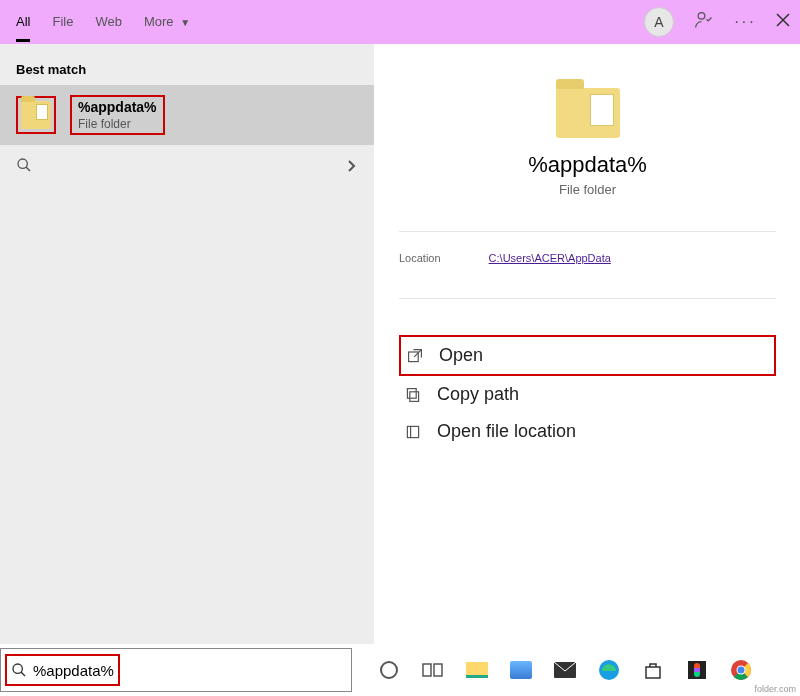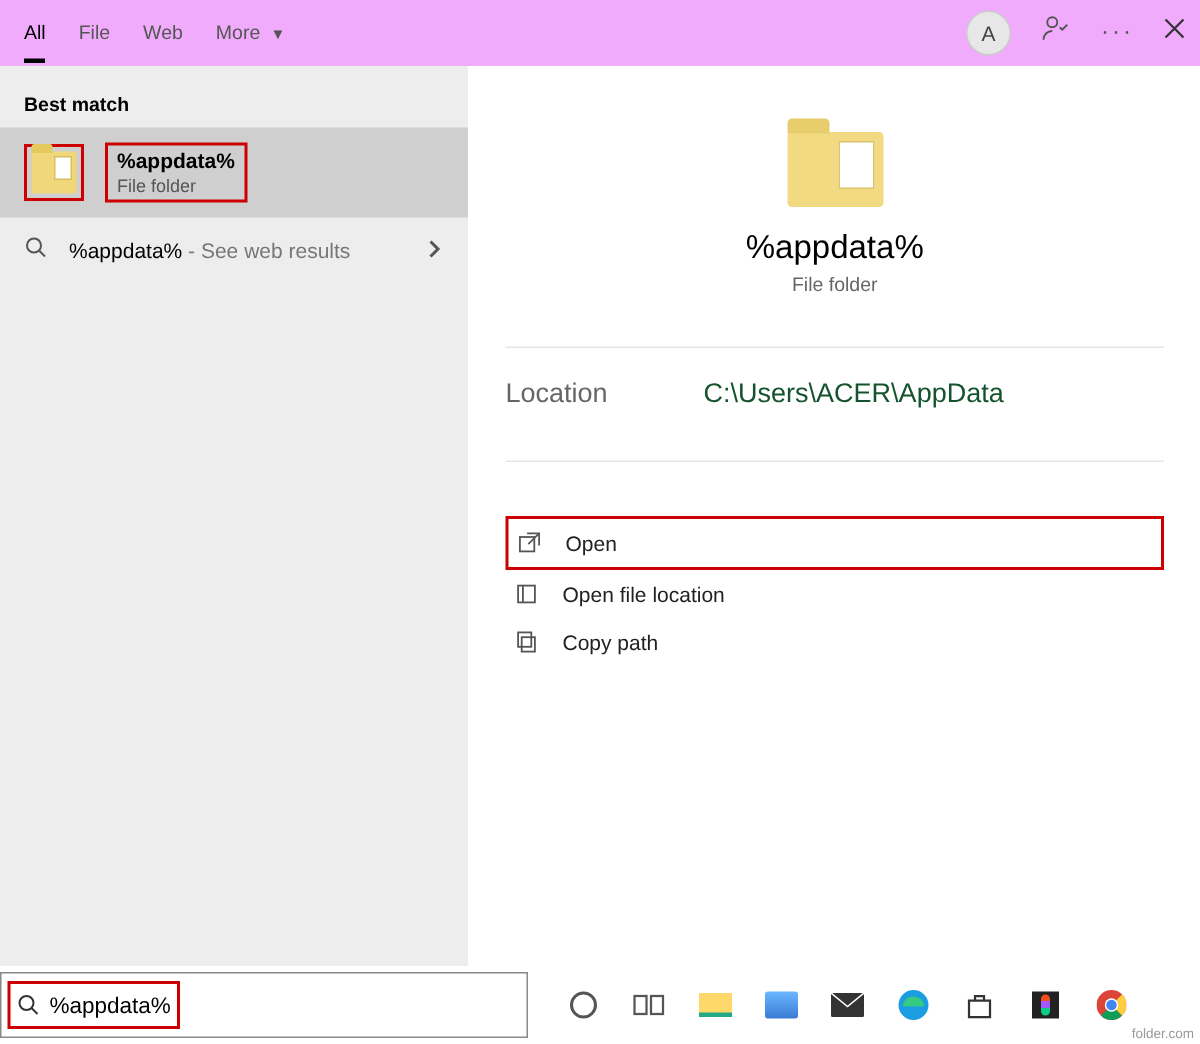--- a/index.html
+++ b/index.html
@@ -12,21 +12,21 @@
   .tab.active { color: #000; font-weight:400; border-bottom: 3px solid #000; }
   .more-chev { margin-left:4px; font-size:10px;}
   .header-right { margin-left:auto; display:flex; align-items:center; gap:20px;}
   .avatar { width:30px; height:30px; border-radius:50%; background:#e7e7e7; border:1px solid #ccc; display:flex; align-items:center; justify-content:center; font-size:14px; color:#444;}
   .feedback-icon svg { width:20px; height:20px; stroke:#555; fill:none; stroke-width:1.5;}
   .ellipsis { font-size:16px; color:#555; letter-spacing:2px;}
   .close-x svg { width:14px; height:14px; stroke:#333; stroke-width:1.5;}
 
   
   .main { display:flex; height: 600px; }
-  .left { width: 312px; background:#ededed; padding-top:4px;}
+  .left { width: 374px; background:#ededed; padding-top:4px;}
   .section-label { font-size:13px; font-weight:600; padding:14px 16px 8px 16px; color:#000;}
   .result-row { display:flex; align-items:center; padding:10px 16px; gap:14px; font-size:14px;}
   .result-row.selected { background:#cfcfcf; }
   .folder-small { width:30px; height:28px; background:#f0d87a; border-radius:2px 2px 0 0; position:relative;}
   .folder-small::before { content:""; position:absolute; top:-5px; left:0; width:14px; height:6px; background:#e6c95e; border-radius:2px 2px 0 0;}
   .folder-small::after { content:""; position:absolute; top:3px; right:3px; width:10px; height:14px; background:#fff; border:1px solid #d8c060;}
   .red-box { border:2px solid #c00; }
   .result-text .title { font-weight:600; font-size:14px;}
   .result-text .subtitle { font-size:12px; color:#555; margin-top:2px;}
   .web-row { display:flex; align-items:center; padding:12px 16px; gap:14px; font-size:14px; justify-content:space-between;}
@@ -38,25 +38,25 @@
   
   .right { flex:1; background:#fff; padding:0 24px;}
   .right-inner { border-left:1px solid transparent; padding-top:20px;}
   .big-folder-wrap { text-align:center; margin:24px 0 12px 0;}
   .big-folder { width:64px; height:50px; margin:0 auto 14px auto; position:relative; background:#f2da82; border-radius:3px;}
   .big-folder::before{content:""; position:absolute; top:-9px; left:0; width:28px; height:10px; background:#e8cd6c; border-radius:3px 3px 0 0;}
   .big-folder::after{content:""; position:absolute; top:6px; right:6px; width:22px; height:30px; background:#fff; border:1px solid #dbc468;}
   .det-title { font-size:22px; font-weight:400; }
   .det-sub { font-size:13px; color:#666; margin-top:4px;}
   .det-divider { border:none; border-top:1px solid #e6e6e6; margin:34px 0 20px 0;}
-  .loc-row { display:flex; font-size:18px; gap:64px;}
+  .loc-row { display:flex; font-size:11px; gap:48px;}
   .loc-label { color:#666;}
-  .loc-path { color:#14532d; }
+  .loc-path { color:#4c1d95; text-decoration:underline;}
   .actions { margin-top:36px; }
-  .action-row { display:flex; align-items:center; gap:16px; padding:8px 6px; font-size:14px; color:#222;}
+  .action-row { display:flex; align-items:center; gap:16px; padding:8px 6px; font-size:18px; color:#222;}
   .action-row.redbox { border:2px solid #c00;}
   .action-row svg { width:16px; height:16px; stroke:#555; fill:none; stroke-width:1.5;}
 
   
   .bottom { position:absolute; bottom:0; left:0; right:0; height:52px; display:flex; align-items:center;}
   .search-box-outer { width:352px; height:44px; border:1px solid #888; background:#fff; display:flex; align-items:center; padding:0 8px;}
   .search-box-outer .red-inner { border:2px solid #c00; display:flex; align-items:center; height:32px; padding:0 4px; margin-left:-4px;}
   .search-box-outer svg { width:16px; height:16px; stroke:#333; fill:none; stroke-width:2; margin-right:6px;}
   .search-text { font-size:15px; color:#000;}
   .taskbar { flex:1; display:flex; align-items:center; gap:18px; padding-left:24px;}
@@ -104,21 +104,20 @@
         <div class="subtitle">File folder</div>
       </div>
     </div>
 
     <div class="web-row">
       <div class="web-row-left">
         <span class="search-ic"><svg viewBox="0 0 24 24">
               <circle cx="10" cy="10" r="7"></circle>
               <path d="M21 21l-6-6"></path>
             </svg></span>
-        <span><span>%appdata%</span><span class="grey"> - See web results</span></span>
       </div>
       <span class="chev-right"><svg viewBox="0 0 12 12">
             <path d="M3 1l5 5-5 5"></path>
           </svg></span>
     </div>
 
   </div>
 
   <div class="right">
     <div class="right-inner">
@@ -137,31 +136,31 @@
         <div class="action-row redbox">
           <svg viewBox="0 0 20 20">
               <rect x="2" y="5" width="12" height="12"></rect>
               <path d="M8 2h10v10"></path>
               <path d="M18 2L9 11"></path>
             </svg>
           <span>Open</span>
         </div>
         <div class="action-row">
           <svg viewBox="0 0 20 20">
+              <rect x="6" y="6" width="11" height="12"></rect>
+              <rect x="3" y="2" width="11" height="12"></rect>
+            </svg>
+          <span>Copy path</span>
+        </div>
+        <div class="action-row">
+          <svg viewBox="0 0 20 20">
               <rect x="3" y="3" width="14" height="14"></rect>
               <path d="M7 3v14"></path>
             </svg>
           <span>Open file location</span>
-        </div>
-        <div class="action-row">
-          <svg viewBox="0 0 20 20">
-              <rect x="6" y="6" width="11" height="12"></rect>
-              <rect x="3" y="2" width="11" height="12"></rect>
-            </svg>
-          <span>Copy path</span>
         </div>
       </div>
     </div>
   </div>
 </div>
 
 <div class="bottom">
   <div class="search-box-outer">
     <div class="red-inner">
       <svg viewBox="0 0 24 24">

